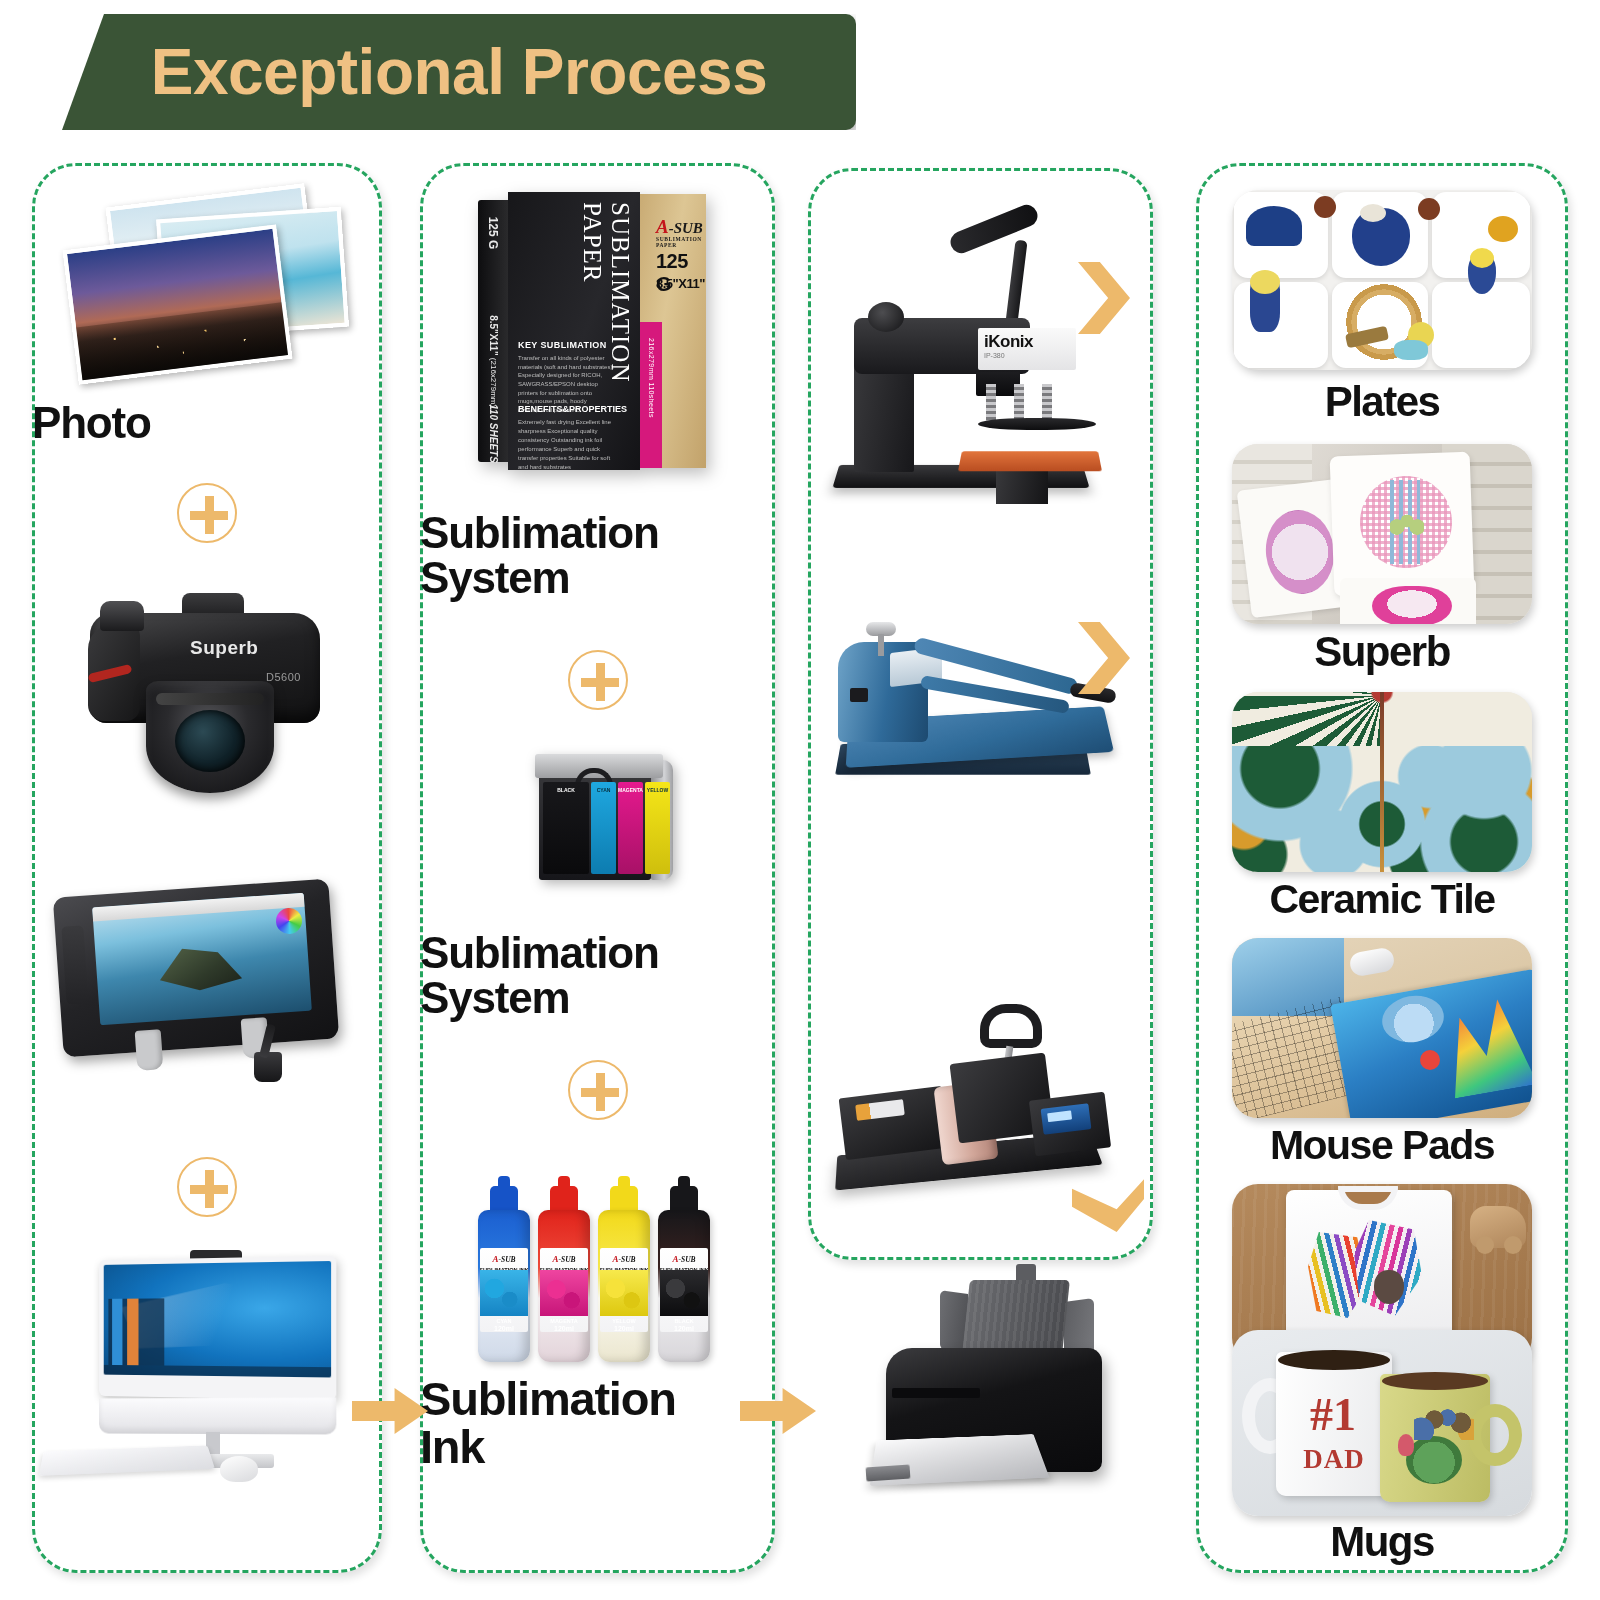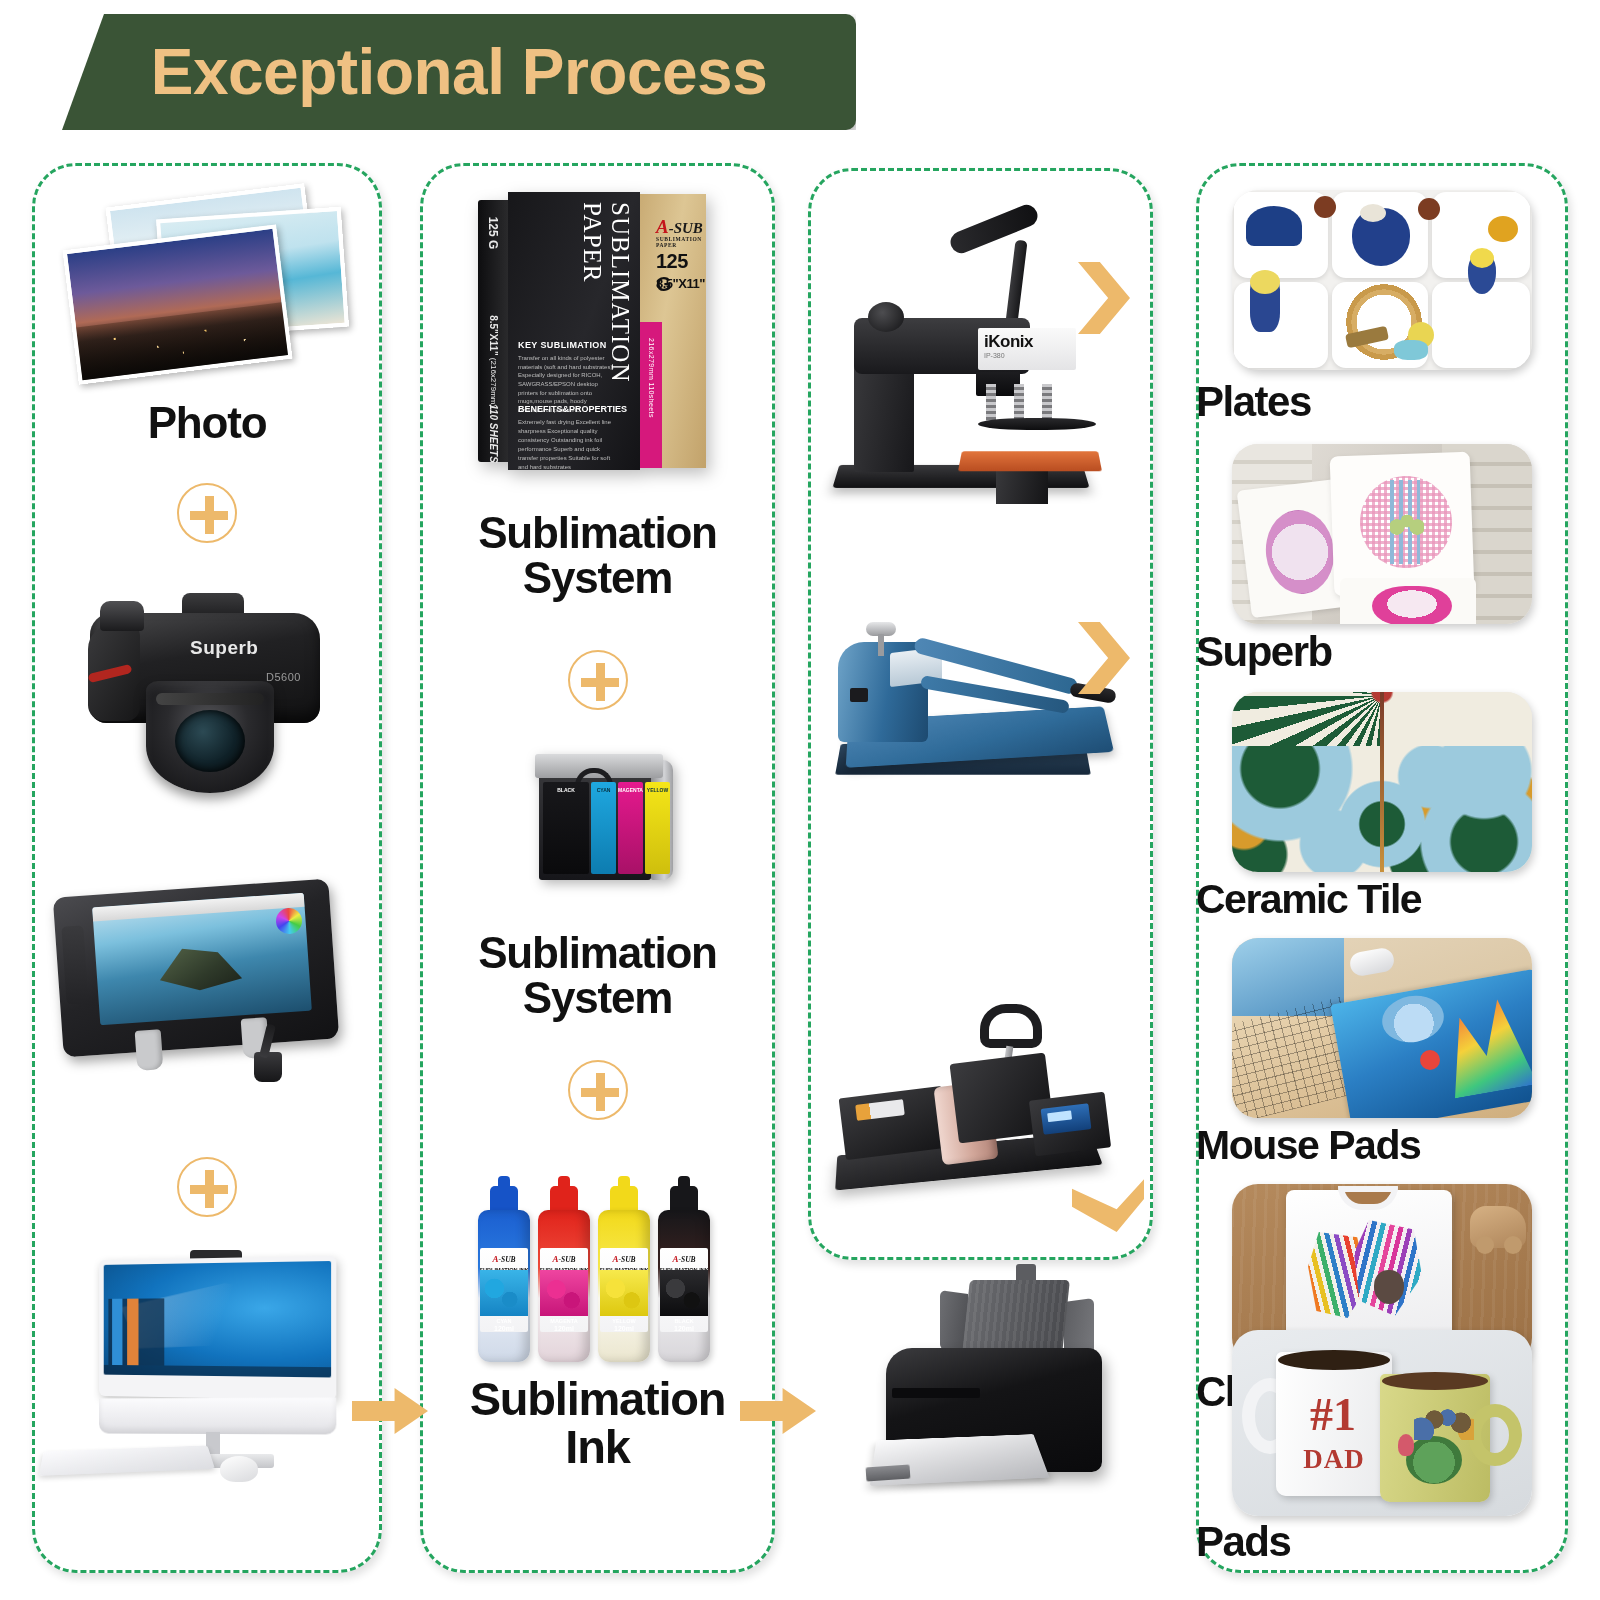--- a/index.html
+++ b/index.html
@@ -39,21 +39,21 @@
     background:#fff;
     box-shadow: 3px 5px 9px rgba(0,0,0,.12);
   }
   #col1 { left:32px;   top:163px;  width:350px;  height:1410px; }
   #col2 { left:420px;  top:163px;  width:355px;  height:1410px; }
   #col3 { left:808px;  top:168px;  width:345px;  height:1092px; }
   #col4 { left:1196px; top:163px;  width:372px;  height:1410px; }
 
   .label {
     position:absolute;
-    text-align:center;
+    text-align:left;
     font-weight:bold;
     color:#111;
     line-height:1.03;
     letter-spacing:-1.2px;
     font-family:"Liberation Sans", sans-serif;
   }
 
   
   .plus {
     position:absolute; width:60px; height:60px;
@@ -385,21 +385,21 @@
   .prn-out2 { position:absolute; left:0px; top:196px; width:44px; height:14px;
     background:linear-gradient(180deg,#8b8c90,#5e5f63); border-radius:2px; transform:rotate(-4deg); }
 
   
   .tile {
     position:absolute; left:1232px; width:300px; height:180px;
     border-radius:26px; overflow:hidden;
     box-shadow:2px 4px 8px rgba(0,0,0,.2);
   }
   .tile-lbl {
-    position:absolute; left:1196px; width:372px; 
+    position:absolute; left:1196px; width:372px; text-align:center;
     font-weight:bold; color:#111; font-size:42px; letter-spacing:-1.5px;
     font-family:"Liberation Sans", sans-serif;
   }
 
   
   .t-plates { background:#f2f1ef; }
   .t-plates .pl { position:absolute; background:#fff; border-radius:14px;
     box-shadow:0 2px 5px rgba(0,0,0,.12); }
   .t-plates .disc { position:absolute; border-radius:50%; }
 
@@ -848,13 +848,13 @@
   <div style="position:absolute; left:166px; top:104px; width:16px; height:22px;
       background:#d4596b; border-radius:50% 50% 40% 40%;"></div>
   <div style="position:absolute; left:182px; top:78px; width:60px; height:32px;
       background:
         radial-gradient(circle at 12% 70%, #4a6fa8 0 22%, transparent 23%),
         radial-gradient(circle at 34% 36%, #6f5a3a 0 20%, transparent 21%),
         radial-gradient(circle at 56% 30%, #4a6fa8 0 20%, transparent 21%),
         radial-gradient(circle at 78% 46%, #6f5a3a 0 20%, transparent 21%),
         radial-gradient(circle at 94% 72%, #d9a23a 0 20%, transparent 21%);"></div>
 </div>
-<div class="tile-lbl" style="top:1518px;">Pads</div>
+<div class="tile-lbl" style="top:1518px;">Mugs</div>
 
 </body></html>

